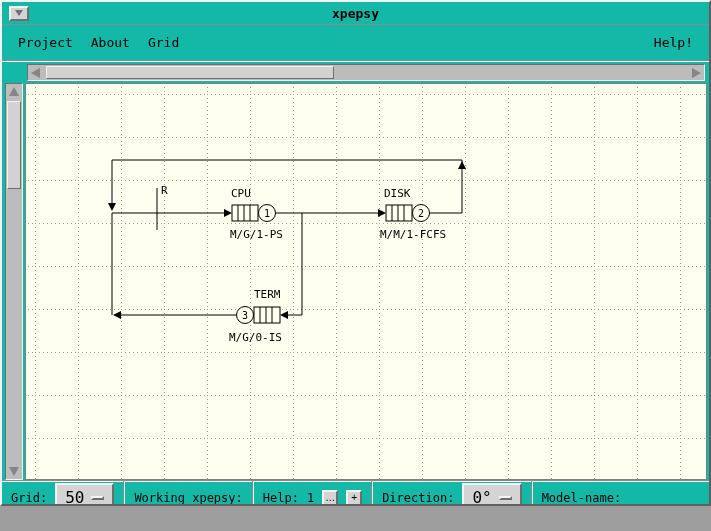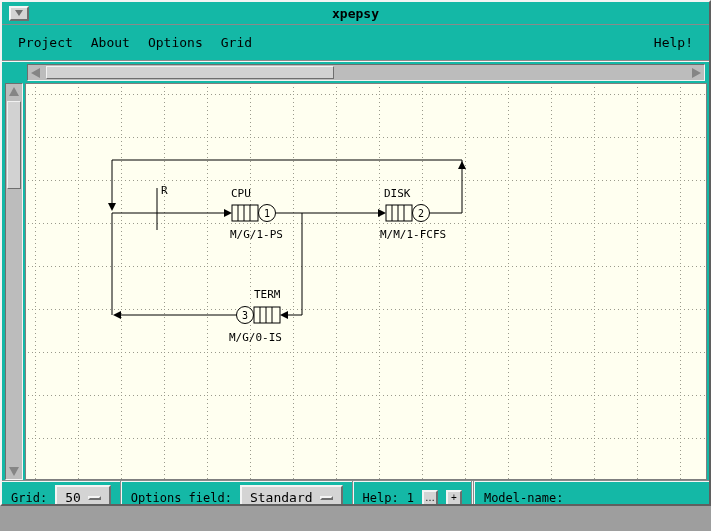--- a/index.html
+++ b/index.html
@@ -47,42 +47,41 @@
   svg .edge{stroke:#000;stroke-width:1;fill:none;}
   svg .shape{stroke:#000;stroke-width:1;fill:#fffff0;}
 
   
   .statusbar{position:absolute;left:0;top:478px;right:0;height:34px;box-sizing:border-box;
     border-top:1px solid #8a8a8a;box-shadow:inset 0 1px 0 #f6f6f6;
     display:flex;align-items:stretch;font-size:12px;}
   .sec{display:flex;align-items:center;gap:8px;padding:6px 9px;white-space:nowrap;}
   .sec.grow{flex:1;}
   .vsep{width:1px;background:#8a8a8a;border-right:1px solid #f6f6f6;}
-  .optmenu{display:flex;align-items:center;gap:7px;padding:3px 8px;font-size:13px;cursor:default;}
+  .optmenu{display:flex;align-items:center;gap:7px;padding:3px 8px;font-size:16px;cursor:default;}
   .opt-dash{width:13px;height:4px;}
   .mini-btn{width:16px;height:16px;display:flex;align-items:center;justify-content:center;
     font-size:10px;line-height:1;padding:0;cursor:default;}
 </style>
 </head>
 <body>
 
 <div class="window">
 
   <div class="titlebar">
     <div class="tb-btn raised">
       <span class="tri-down-sm"></span>
     </div>
     <div class="title">xpepsy</div>
     <div class="tb-spacer"></div>
   </div>
 
   <div class="menubar">
     <span class="menu-item">Project</span>
     <span class="menu-item">About</span>
-    <span class="menu-item">Options</span>
     <span class="menu-item">Grid</span>
     <span class="menu-item menu-help">Help!</span>
   </div>
   <div class="etched"></div>
 
   <div class="hs-top trough">
     <span class="tri tri-left" style="left:3px;top:3px;"></span>
     <div class="thumb"></div>
     <span class="tri tri-right" style="right:3px;top:3px;"></span>
   </div>
@@ -161,36 +160,39 @@
     <div class="sec">
       <span>Grid:</span>
       <div class="optmenu raised">
         <span>50</span>
         <span class="opt-dash raised"></span>
       </div>
     </div>
     <div class="vsep"></div>
 
     <div class="sec">
-      <span>Options field:</span>
-      <div class="optmenu raised">
-        <span>Standard</span>
-        <span class="opt-dash raised"></span>
-      </div>
+      <span>Working xpepsy:</span>
     </div>
     <div class="vsep"></div>
 
     <div class="sec">
       <span>Help:</span>
       <span>1</span>
       <button class="mini-btn raised">…</button>
       <button class="mini-btn raised">+</button>
     </div>
     <div class="vsep"></div>
 
+    <div class="sec">
+      <span>Direction:</span>
+      <div class="optmenu raised">
+        <span>0°</span>
+        <span class="opt-dash raised"></span>
+      </div>
+    </div>
     <div class="vsep"></div>
 
     <div class="sec grow">
       <span>Model-name:</span>
 
     </div>
   </div>
 
   <div class="hs-bottom trough">
     <span class="tri tri-left" style="left:3px;top:2px;"></span>

